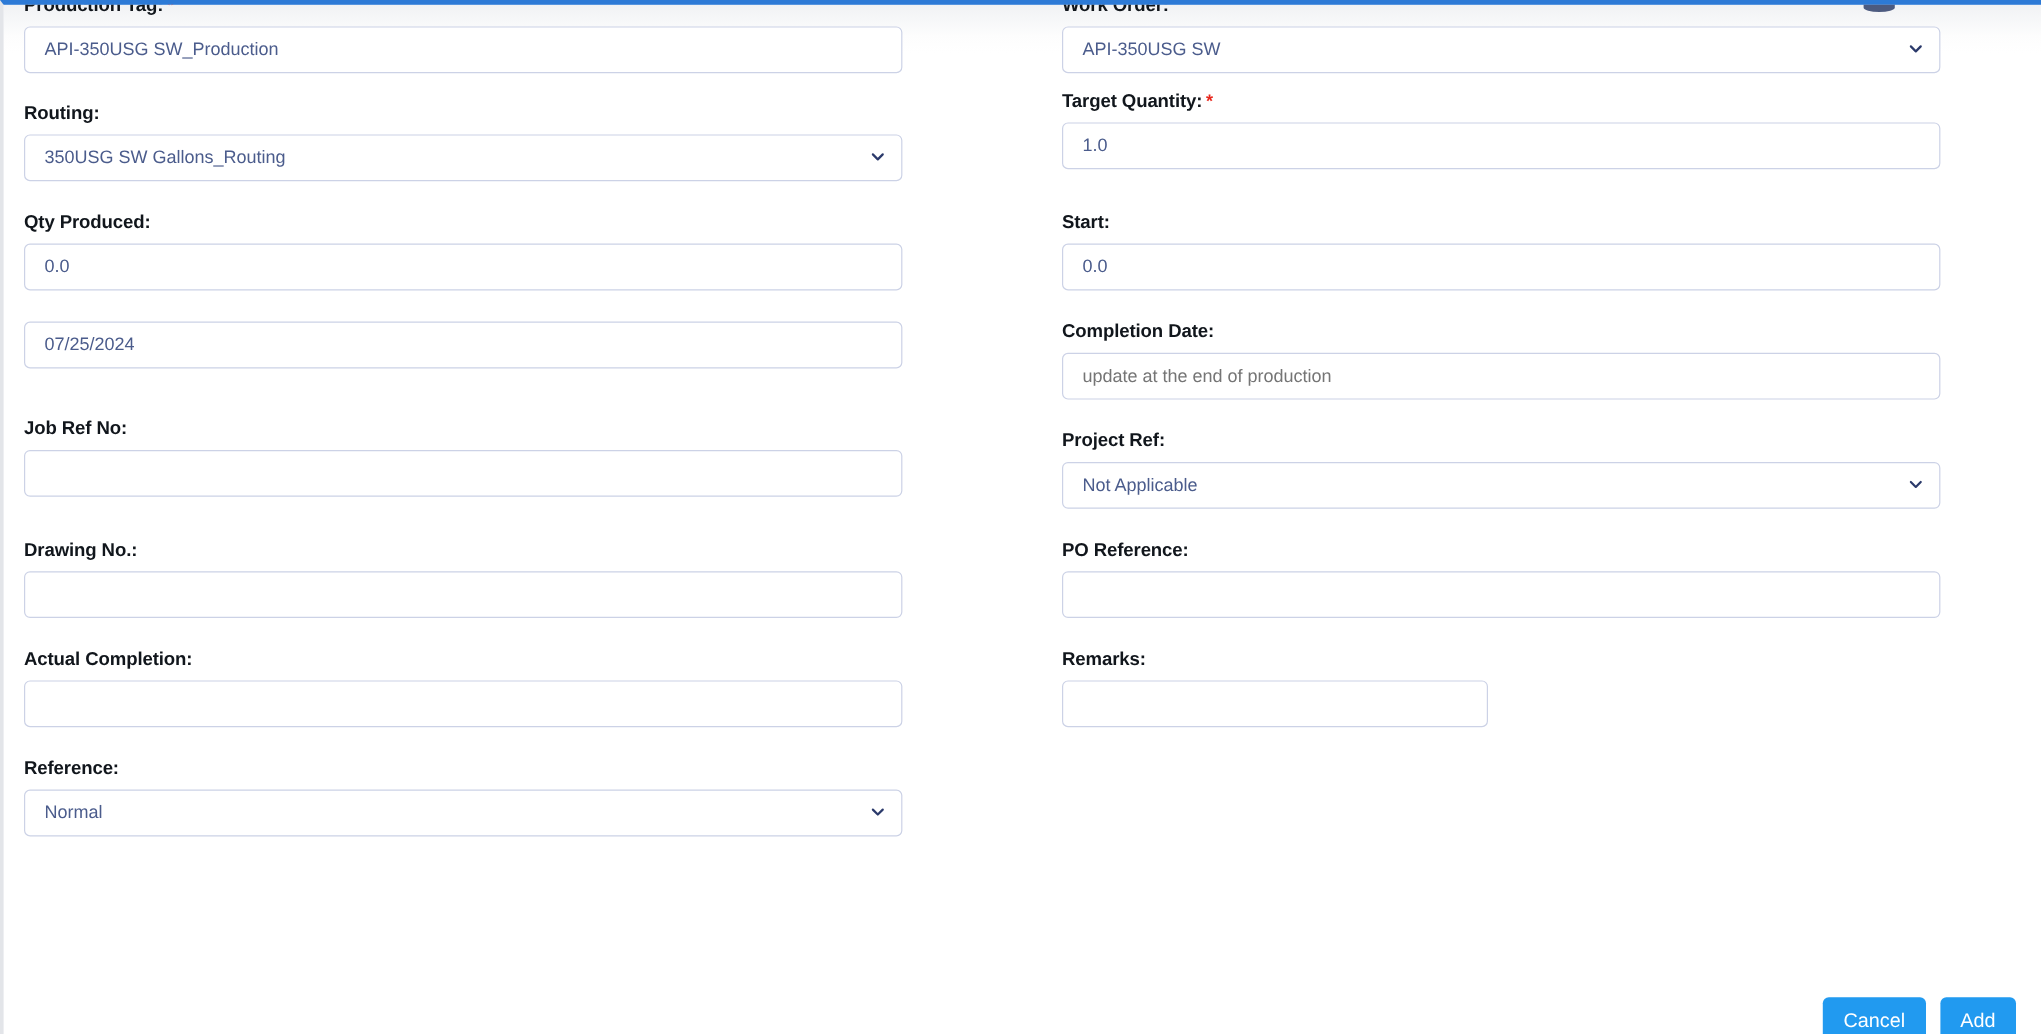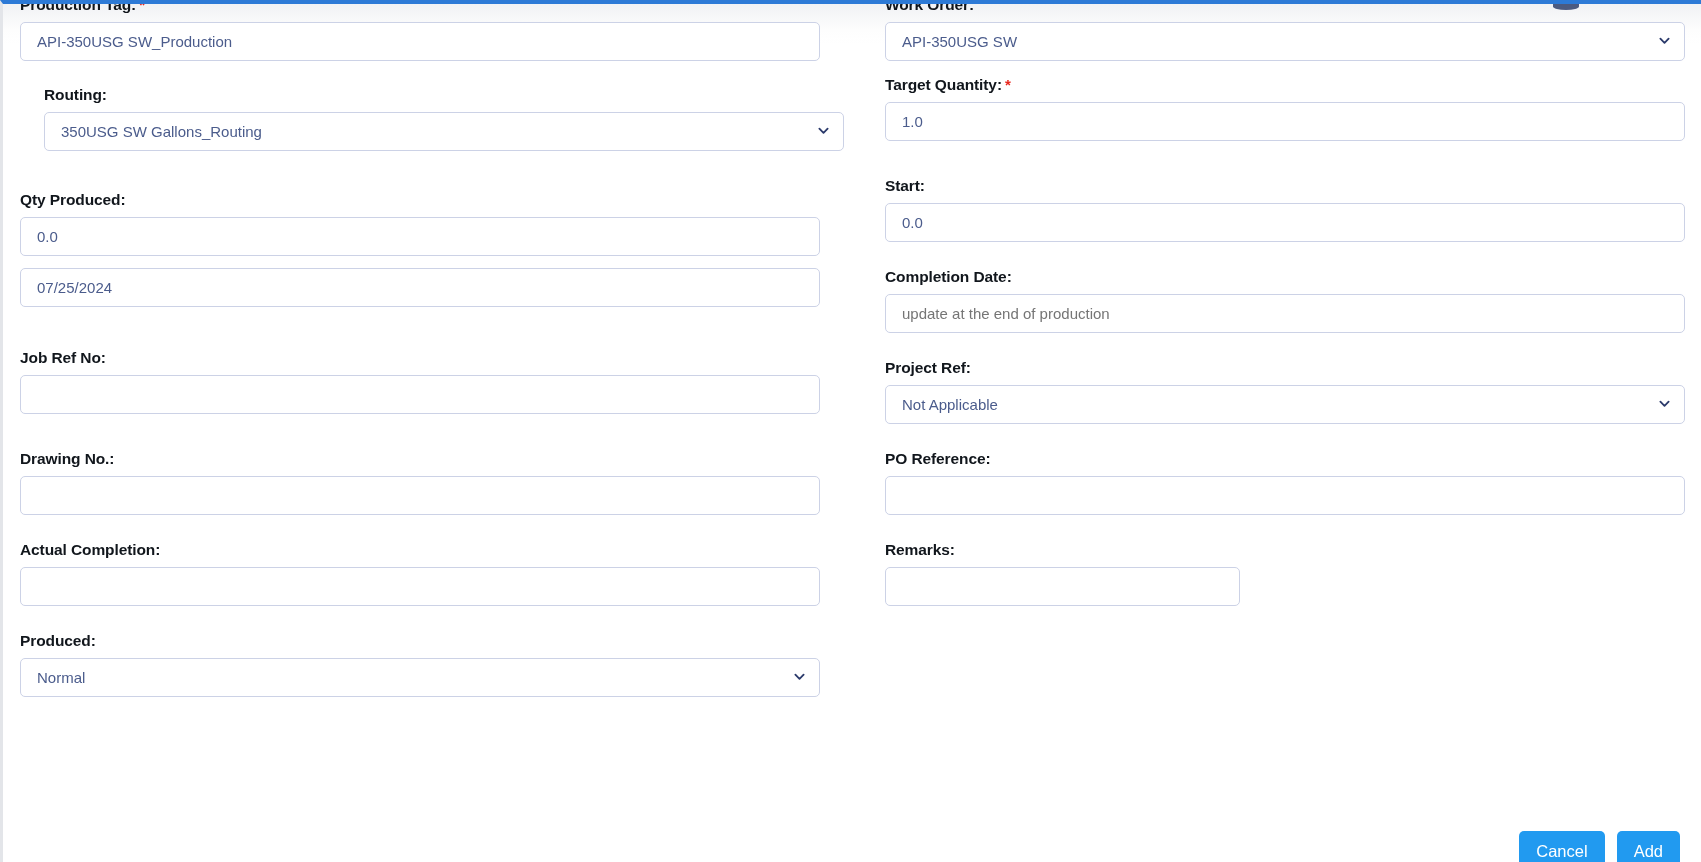--- a/index.html
+++ b/index.html
@@ -49,21 +49,21 @@
   .req-star {
     color: #e8261c;
     font-weight: 700;
     font-size: 15px;
     margin-left: 3px;
   }
 
   .control {
     position: relative;
     display: block;
-    width: 800px;
+    width: 732px;
     height: 39px;
     background: #ffffff;
     border: 1px solid #ccd2e6;
     border-radius: 5px;
     padding: 0 16px;
     font-family: "Liberation Sans", "DejaVu Sans", sans-serif;
     font-size: 15px;
     color: #4b5c8c;
     line-height: 37px;
     white-space: nowrap;
@@ -138,33 +138,33 @@
 
   <div class="form-grid">
 
     <div class="col-left">
 
       <div class="field" style="top:-8px;">
         <span class="field-label"><span>Production Tag:</span><span class="req-star">*</span></span>
         <input class="control" type="text" value="API-350USG SW_Production" style="">
       </div>
 
-      <div class="field" style="top:82px;margin-left:24px;">
+      <div class="field" style="top:82px;">
         <span class="field-label">Routing:</span>
         <div class="control select">
           <span>350USG SW Gallons_Routing</span>
           <span class="chevron">
             <svg viewBox="0 0 12 12">
                 <path d="M1.5 4 L6 8.5 L10.5 4" fill="none" stroke="#2b3a6b" stroke-width="2" stroke-linecap="round" stroke-linejoin="round"></path>
               </svg>
           </span>
         </div>
       </div>
 
-      <div class="field" style="top:173px;margin-top:14px;">
+      <div class="field" style="top:173px;">
         <span class="field-label">Qty Produced:</span>
         <input class="control" type="text" value="0.0" style="">
       </div>
 
       <div class="field" style="top:264px;">
         <input class="control" type="text" value="07/25/2024" style="">
       </div>
 
       <div class="field" style="top:345px;">
         <span class="field-label">Job Ref No:</span>
@@ -175,21 +175,21 @@
         <span class="field-label">Drawing No.:</span>
         <input class="control" type="text" value="" style="">
       </div>
 
       <div class="field" style="top:537px;">
         <span class="field-label">Actual Completion:</span>
         <input class="control" type="text" value="" style="">
       </div>
 
       <div class="field" style="top:628px;">
-        <span class="field-label">Produced:</span>
+        <span class="field-label">Reference:</span>
         <div class="control select">
           <span>Normal</span>
           <span class="chevron">
             <svg viewBox="0 0 12 12">
                 <path d="M1.5 4 L6 8.5 L10.5 4" fill="none" stroke="#2b3a6b" stroke-width="2" stroke-linecap="round" stroke-linejoin="round"></path>
               </svg>
           </span>
         </div>
       </div>
 

